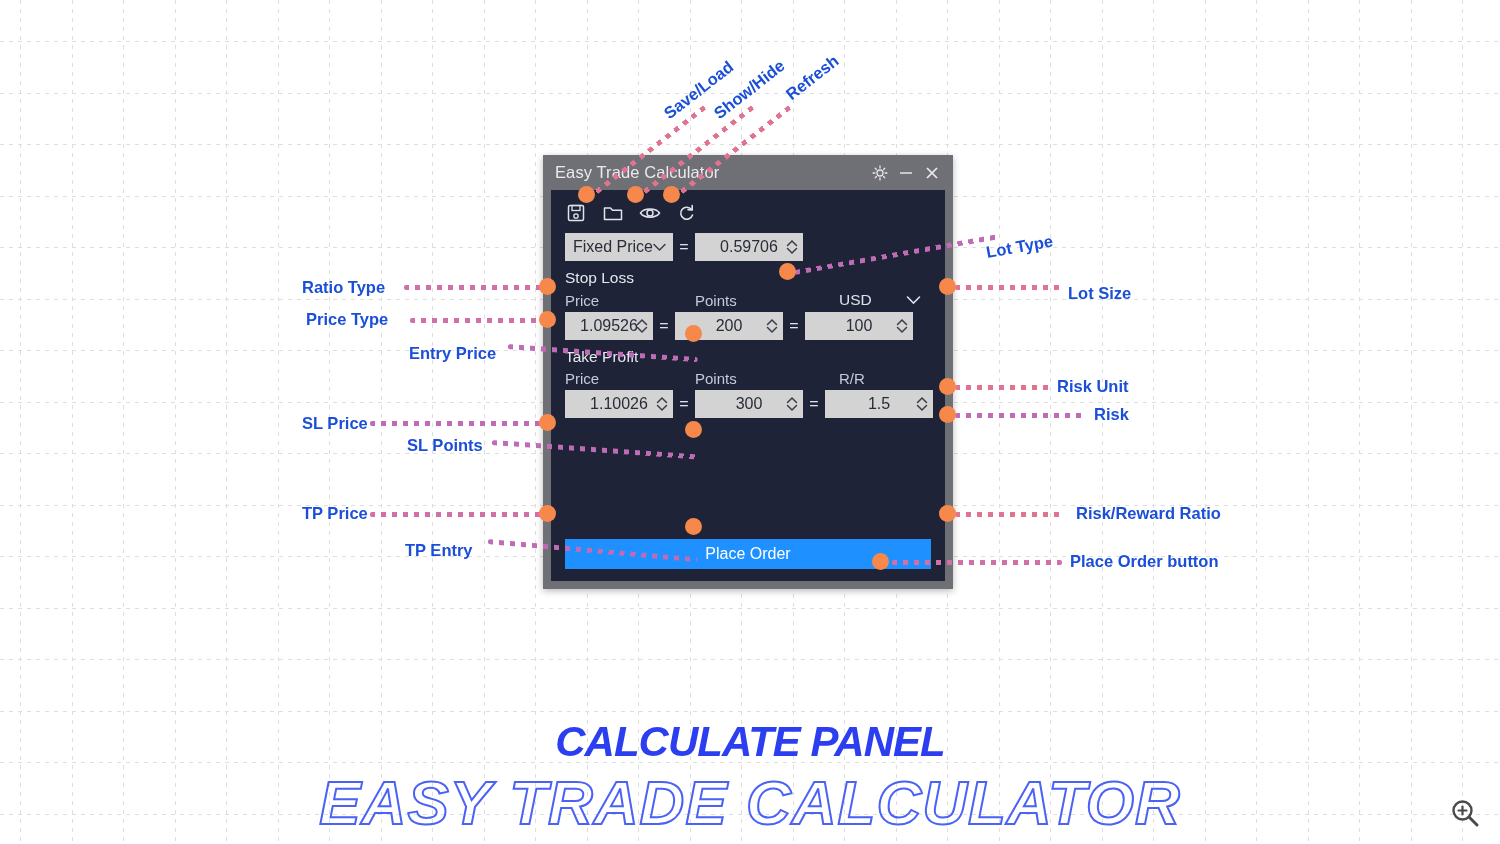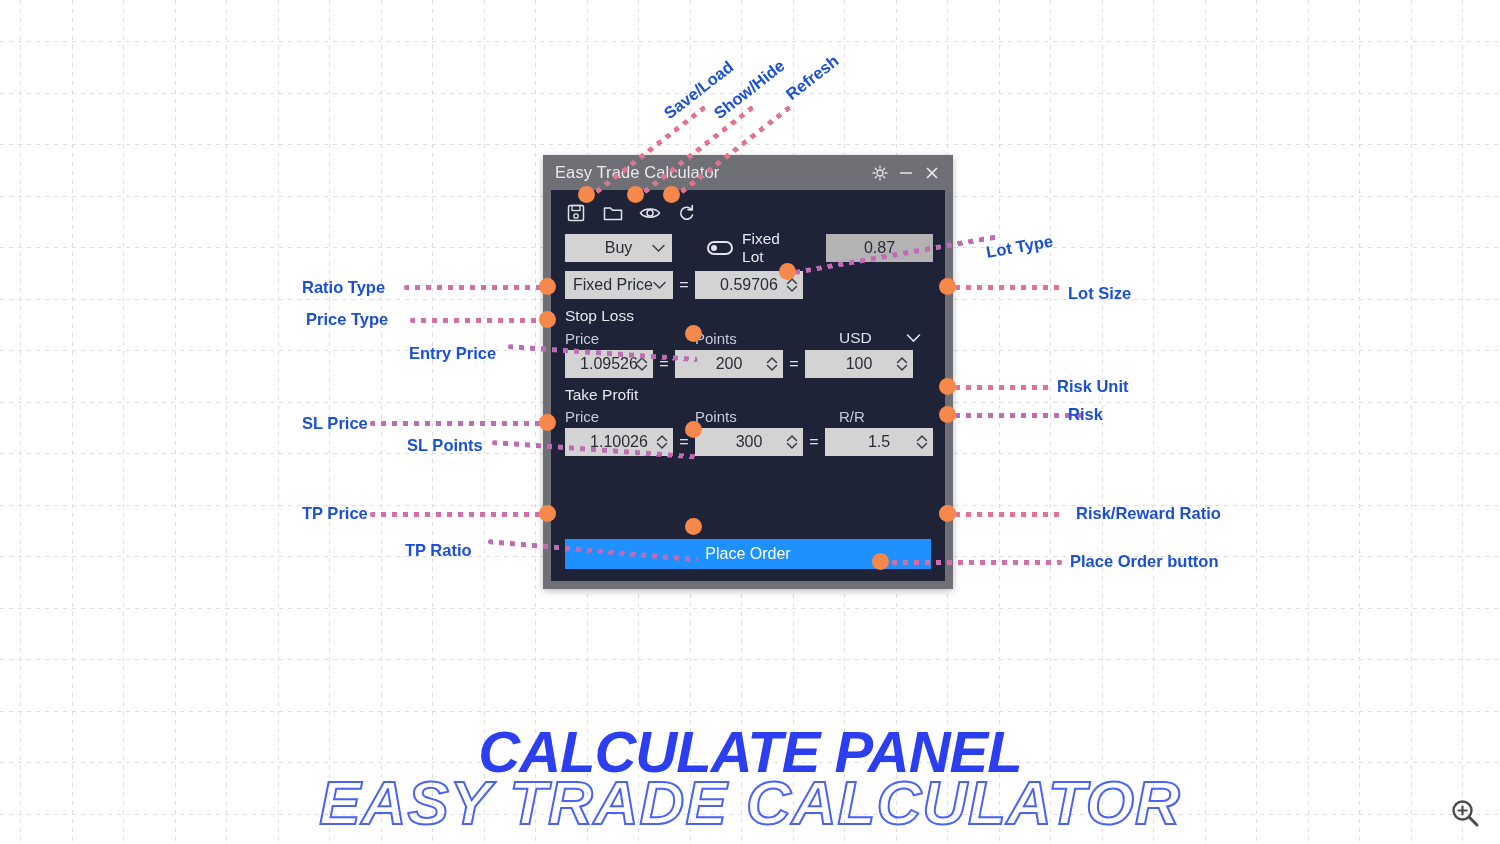--- a/index.html
+++ b/index.html
@@ -83,21 +83,21 @@
   .anno{position:absolute;color:#1b4fd8;font-weight:bold;font-size:16.5px;white-space:nowrap;}
   .anno.rot{transform-origin:left bottom;}
   .dot{position:absolute;width:17px;height:17px;border-radius:50%;background:#f5884a;}
   .lead{position:absolute;height:5px;transform-origin:left center;
         background-image:repeating-linear-gradient(to right,currentColor 0,currentColor 5px,transparent 5px,transparent 11px);
         border-radius:2px;}
 
   
   #caption-main{
     position:absolute;left:0;right:0;top:718px;text-align:center;
-    font-size:58px;font-weight:bold;font-style:italic;color:#2b3ef0;
+    font-size:42px;font-weight:bold;font-style:italic;color:#2b3ef0;
     letter-spacing:-1px;
   }
   #caption-sub{
     position:absolute;left:0;right:0;top:767px;text-align:center;
     font-size:62px;font-weight:bold;font-style:italic;letter-spacing:1px;
     color:transparent;-webkit-text-stroke:2px #4a62f5;
   }
   #zoom-badge{position:absolute;right:18px;bottom:14px;width:34px;height:34px;}
 </style>
 </head>
@@ -209,41 +209,20 @@
       </span>
       <span class="tool-icon">
         <svg width="20" height="20" viewBox="0 0 20 20">
           <path d="M14.5 6.5 A6 6 0 1 0 15.5 12" fill="none" stroke="#e2e4ec" stroke-width="1.6" stroke-linecap="round"></path>
           <path d="M15.2 2.5 L15.2 7 L11 6.6" fill="none" stroke="#e2e4ec" stroke-width="1.6" stroke-linecap="round" stroke-linejoin="round"></path>
         </svg>
       </span>
     </div>
 
 
-    <div class="row" style="margin-top:2px;">
-      <div class="sel" style="width:108px;">
-        <span>Buy</span>
-        <span class="chev">
-          <svg width="13" height="9" viewBox="0 0 13 9">
-              <path d="M1 1.5 L6.5 7 L12 1.5" fill="none" stroke="#3a3d49" stroke-width="1.5" stroke-linecap="round"></path>
-            </svg>
-        </span>
-      </div>
-
-      <div style="display:flex;align-items:center;gap:9px;margin-left:35px;">
-        <span class="toggle">
-            <span class="knob"></span>
-          </span>
-        <span style="color:#e6e8ef;font-size:15.5px;">Fixed Lot</span>
-      </div>
-
-      <div class="field dim" style="width:108px;margin-left:21px;">
-        <span>0.87</span>
-      </div>
-    </div>
 
     <div class="row" style="margin-top:5px;">
       <div class="sel" style="width:108px;">
         <span style="margin-right:12px;">Fixed Price</span>
         <span class="chev">
           <svg width="13" height="9" viewBox="0 0 13 9">
               <path d="M1 1.5 L6.5 7 L12 1.5" fill="none" stroke="#3a3d49" stroke-width="1.5" stroke-linecap="round"></path>
             </svg>
         </span>
       </div>
@@ -380,38 +359,38 @@
   <div class="lead" style="left:492px;top:440px;width:205px;color:#c06bb5;transform:rotate(4deg);transform-origin:left center;"></div>
   <div class="dot" style="left:685px;top:421px;"></div>
   <div class="anno" style="left:407px;top:436px;">SL Points</div>
 
   <div class="lead" style="left:370px;top:512px;width:180px;color:#d06fa8;"></div>
   <div class="dot" style="left:539px;top:505px;"></div>
   <div class="anno" style="left:302px;top:504px;">TP Price</div>
 
   <div class="lead" style="left:488px;top:539px;width:210px;color:#c06bb5;transform:rotate(5deg);transform-origin:left center;"></div>
   <div class="dot" style="left:685px;top:518px;"></div>
-  <div class="anno" style="left:405px;top:541px;">TP Ratio</div>
+  <div class="anno" style="left:405px;top:541px;">TP Entry</div>
 
   <div class="lead" style="left:795px;top:270px;width:205px;color:#c06bb5;transform:rotate(-10deg);transform-origin:left center;"></div>
   <div class="dot" style="left:779px;top:263px;"></div>
   <div class="anno rot" style="left:988px;top:243px;transform:rotate(-10deg);">Lot Type</div>
 
   <div class="lead" style="left:955px;top:285px;width:105px;color:#e0738f;"></div>
   <div class="dot" style="left:939px;top:278px;"></div>
   <div class="anno" style="left:1068px;top:284px;">Lot Size</div>
 
   <div class="lead" style="left:955px;top:385px;width:95px;color:#e0738f;"></div>
   <div class="dot" style="left:939px;top:378px;"></div>
   <div class="anno" style="left:1057px;top:377px;">Risk Unit</div>
 
   <div class="lead" style="left:955px;top:413px;width:130px;color:#c06bb5;"></div>
   <div class="dot" style="left:939px;top:406px;"></div>
 
-  <div class="anno" style="left:1068px;top:405px;">Risk</div>
+  <div class="anno" style="left:1094px;top:405px;">Risk</div>
 
   <div class="lead" style="left:955px;top:512px;width:110px;color:#e0738f;"></div>
   <div class="dot" style="left:939px;top:505px;"></div>
   <div class="anno" style="left:1076px;top:504px;">Risk/Reward Ratio</div>
 
   <div class="lead" style="left:892px;top:560px;width:170px;color:#d06fa8;"></div>
   <div class="dot" style="left:872px;top:553px;"></div>
   <div class="anno" style="left:1070px;top:552px;">Place Order button</div>
 </div>
 

